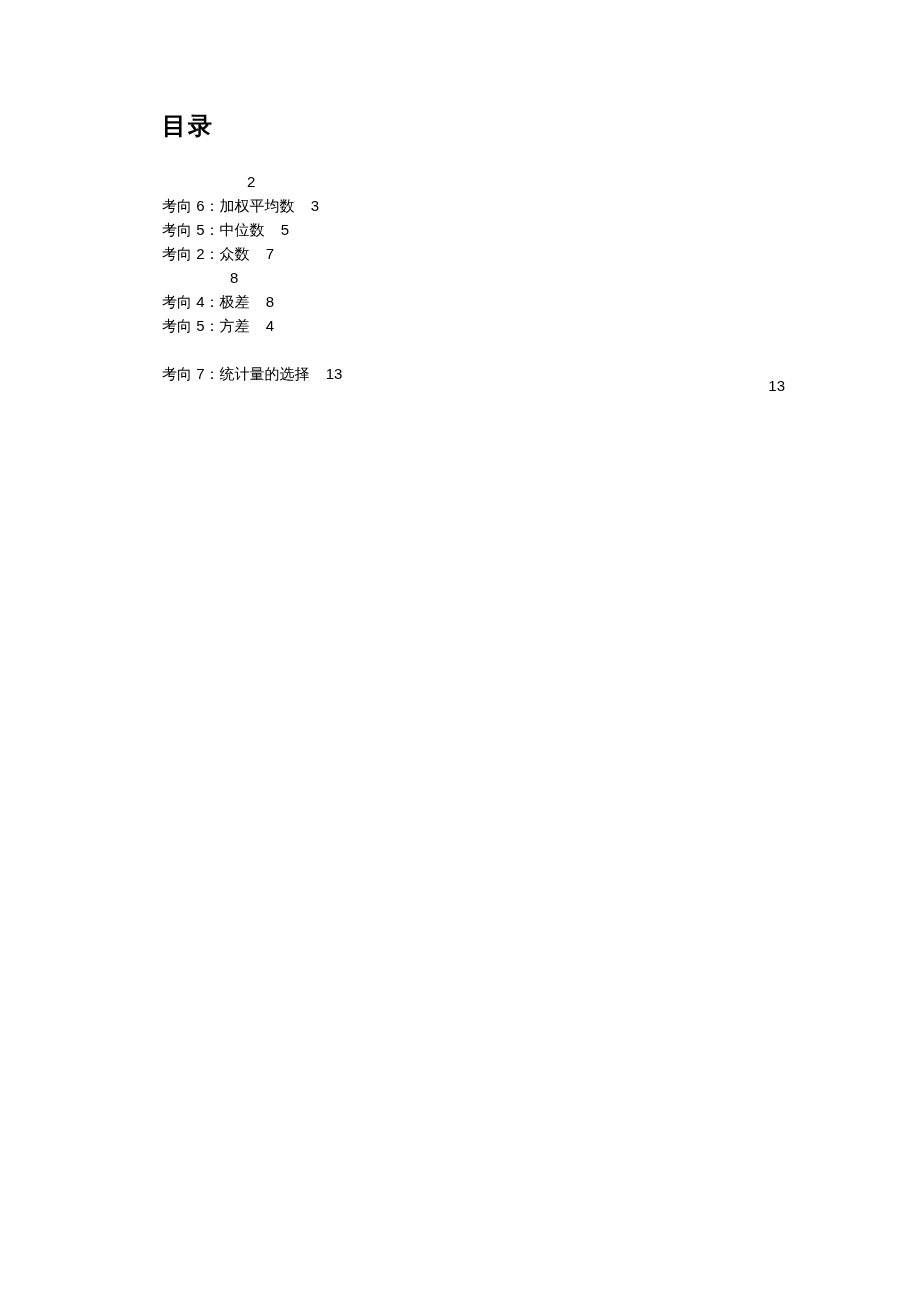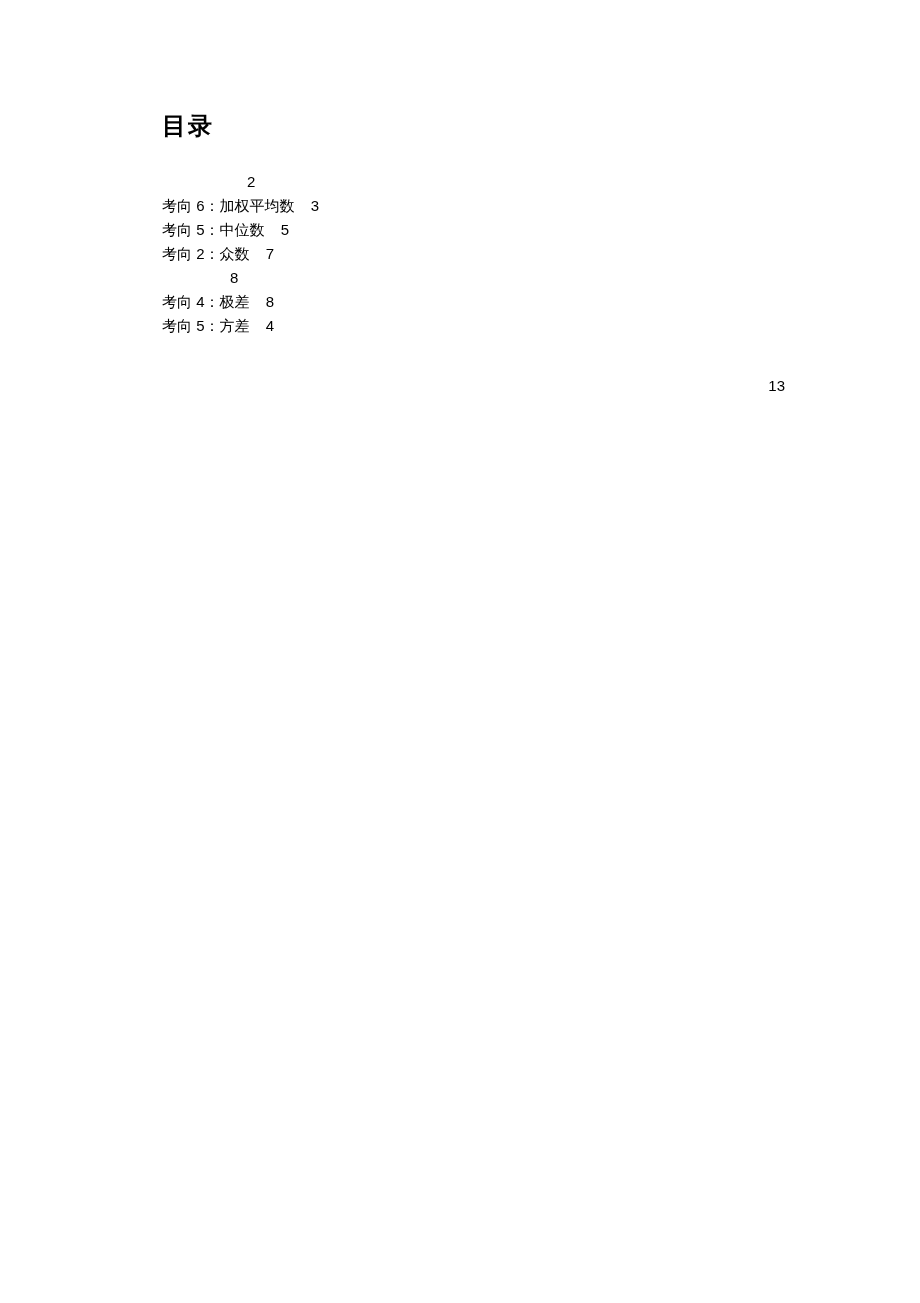--- a/index.html
+++ b/index.html
@@ -86,17 +86,21 @@
       <span class="label">考向 4：极差</span>
       <span class="page-num">8</span>
     </div>
     <div class="toc-line">
       <span class="label">考向 5：方差</span>
       <span class="page-num">4</span>
     </div>
 
     <div class="gap"></div>
 
+    <div class="toc-line">
+      <span class="label">考向 7：统计量的选择</span>
+      <span class="page-num">13</span>
+    </div>
 
   </div>
 </div>
 
 <div class="right-num">13</div>
 
 </body></html>

